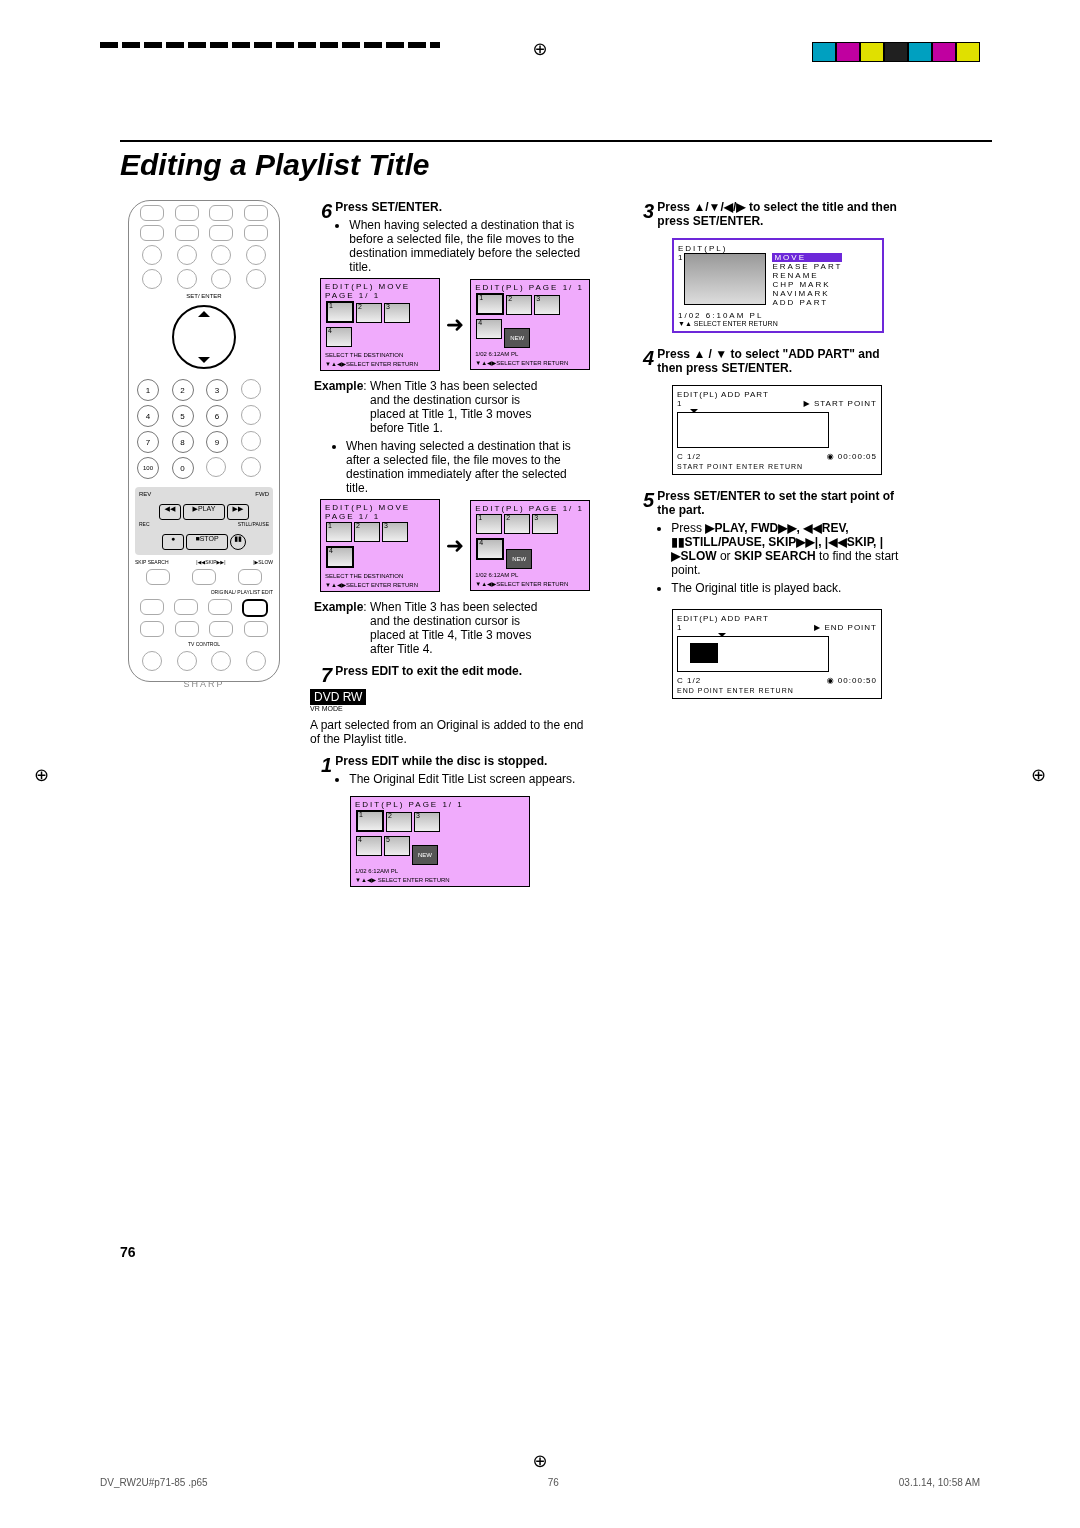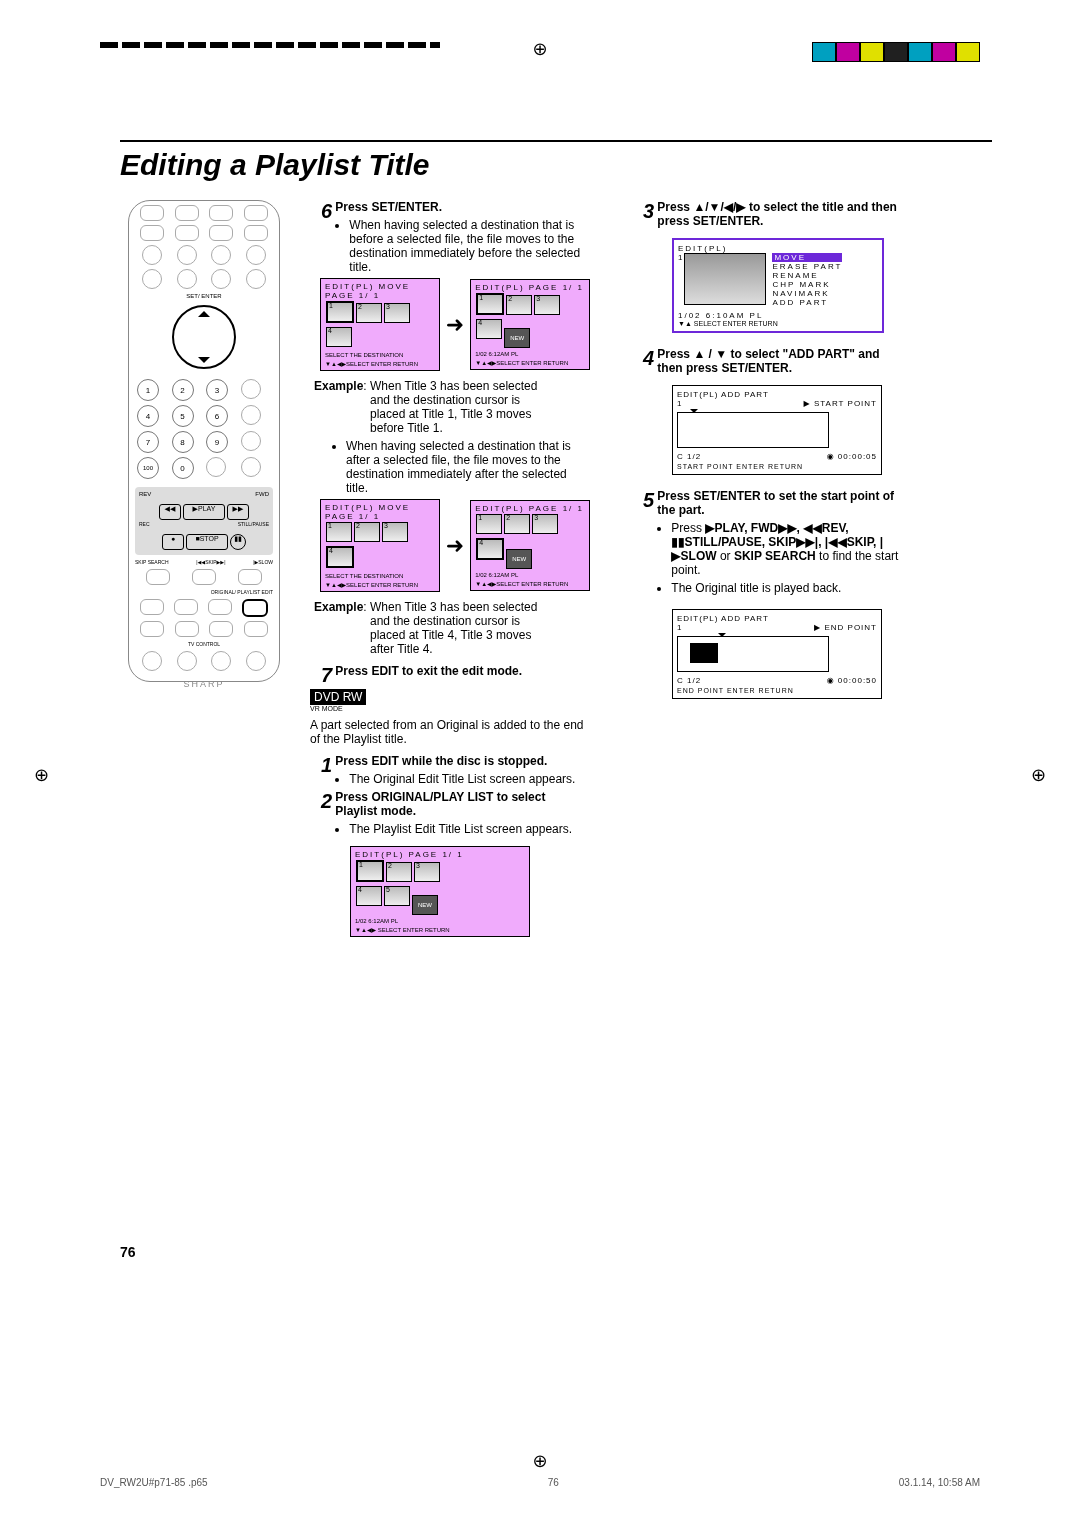--- a/index.html
+++ b/index.html
@@ -245,28 +245,20 @@
     <div class="sub-badge">VR MODE</div>
     <div>A part selected from an Original is added to the end of the Playlist title.</div>
     <div style="margin-top:8px">
       <span class="step-num">1</span>
       <span class="step-txt"><span class="bold"><span>Press </span><span>EDIT</span><span> while the disc is stopped.</span></span>
         <ul class="bul">
             <li>The Original Edit Title List screen appears.</li>
           </ul>
       </span>
     </div>
-    <div>
-      <span class="step-num">2</span>
-      <span class="step-txt"><span class="bold"><span>Press </span><span>ORIGINAL/PLAY LIST</span><span> to select Playlist mode.</span></span>
-        <ul class="bul">
-            <li>The Playlist Edit Title List screen appears.</li>
-          </ul>
-      </span>
-    </div>
     <div class="osc" style="width:170px;margin:6px 0 0 40px">
       <div class="osc-title">EDIT(PL)       PAGE 1/ 1</div>
       <div><span class="thumb sel"><span class="n">1</span></span><span class="thumb"><span class="n">2</span></span><span class="thumb"><span class="n">3</span></span></div>
       <div><span class="thumb"><span class="n">4</span></span><span class="thumb"><span class="n">5</span></span><span class="thumb new">NEW</span></div>
       <div class="footer">1/02  6:12AM  PL</div>
       <div class="footer"><span>▼▲◀▶</span> <span>SELECT  ENTER  RETURN</span></div>
     </div>
   </div>
 
   <div class="col-right">

